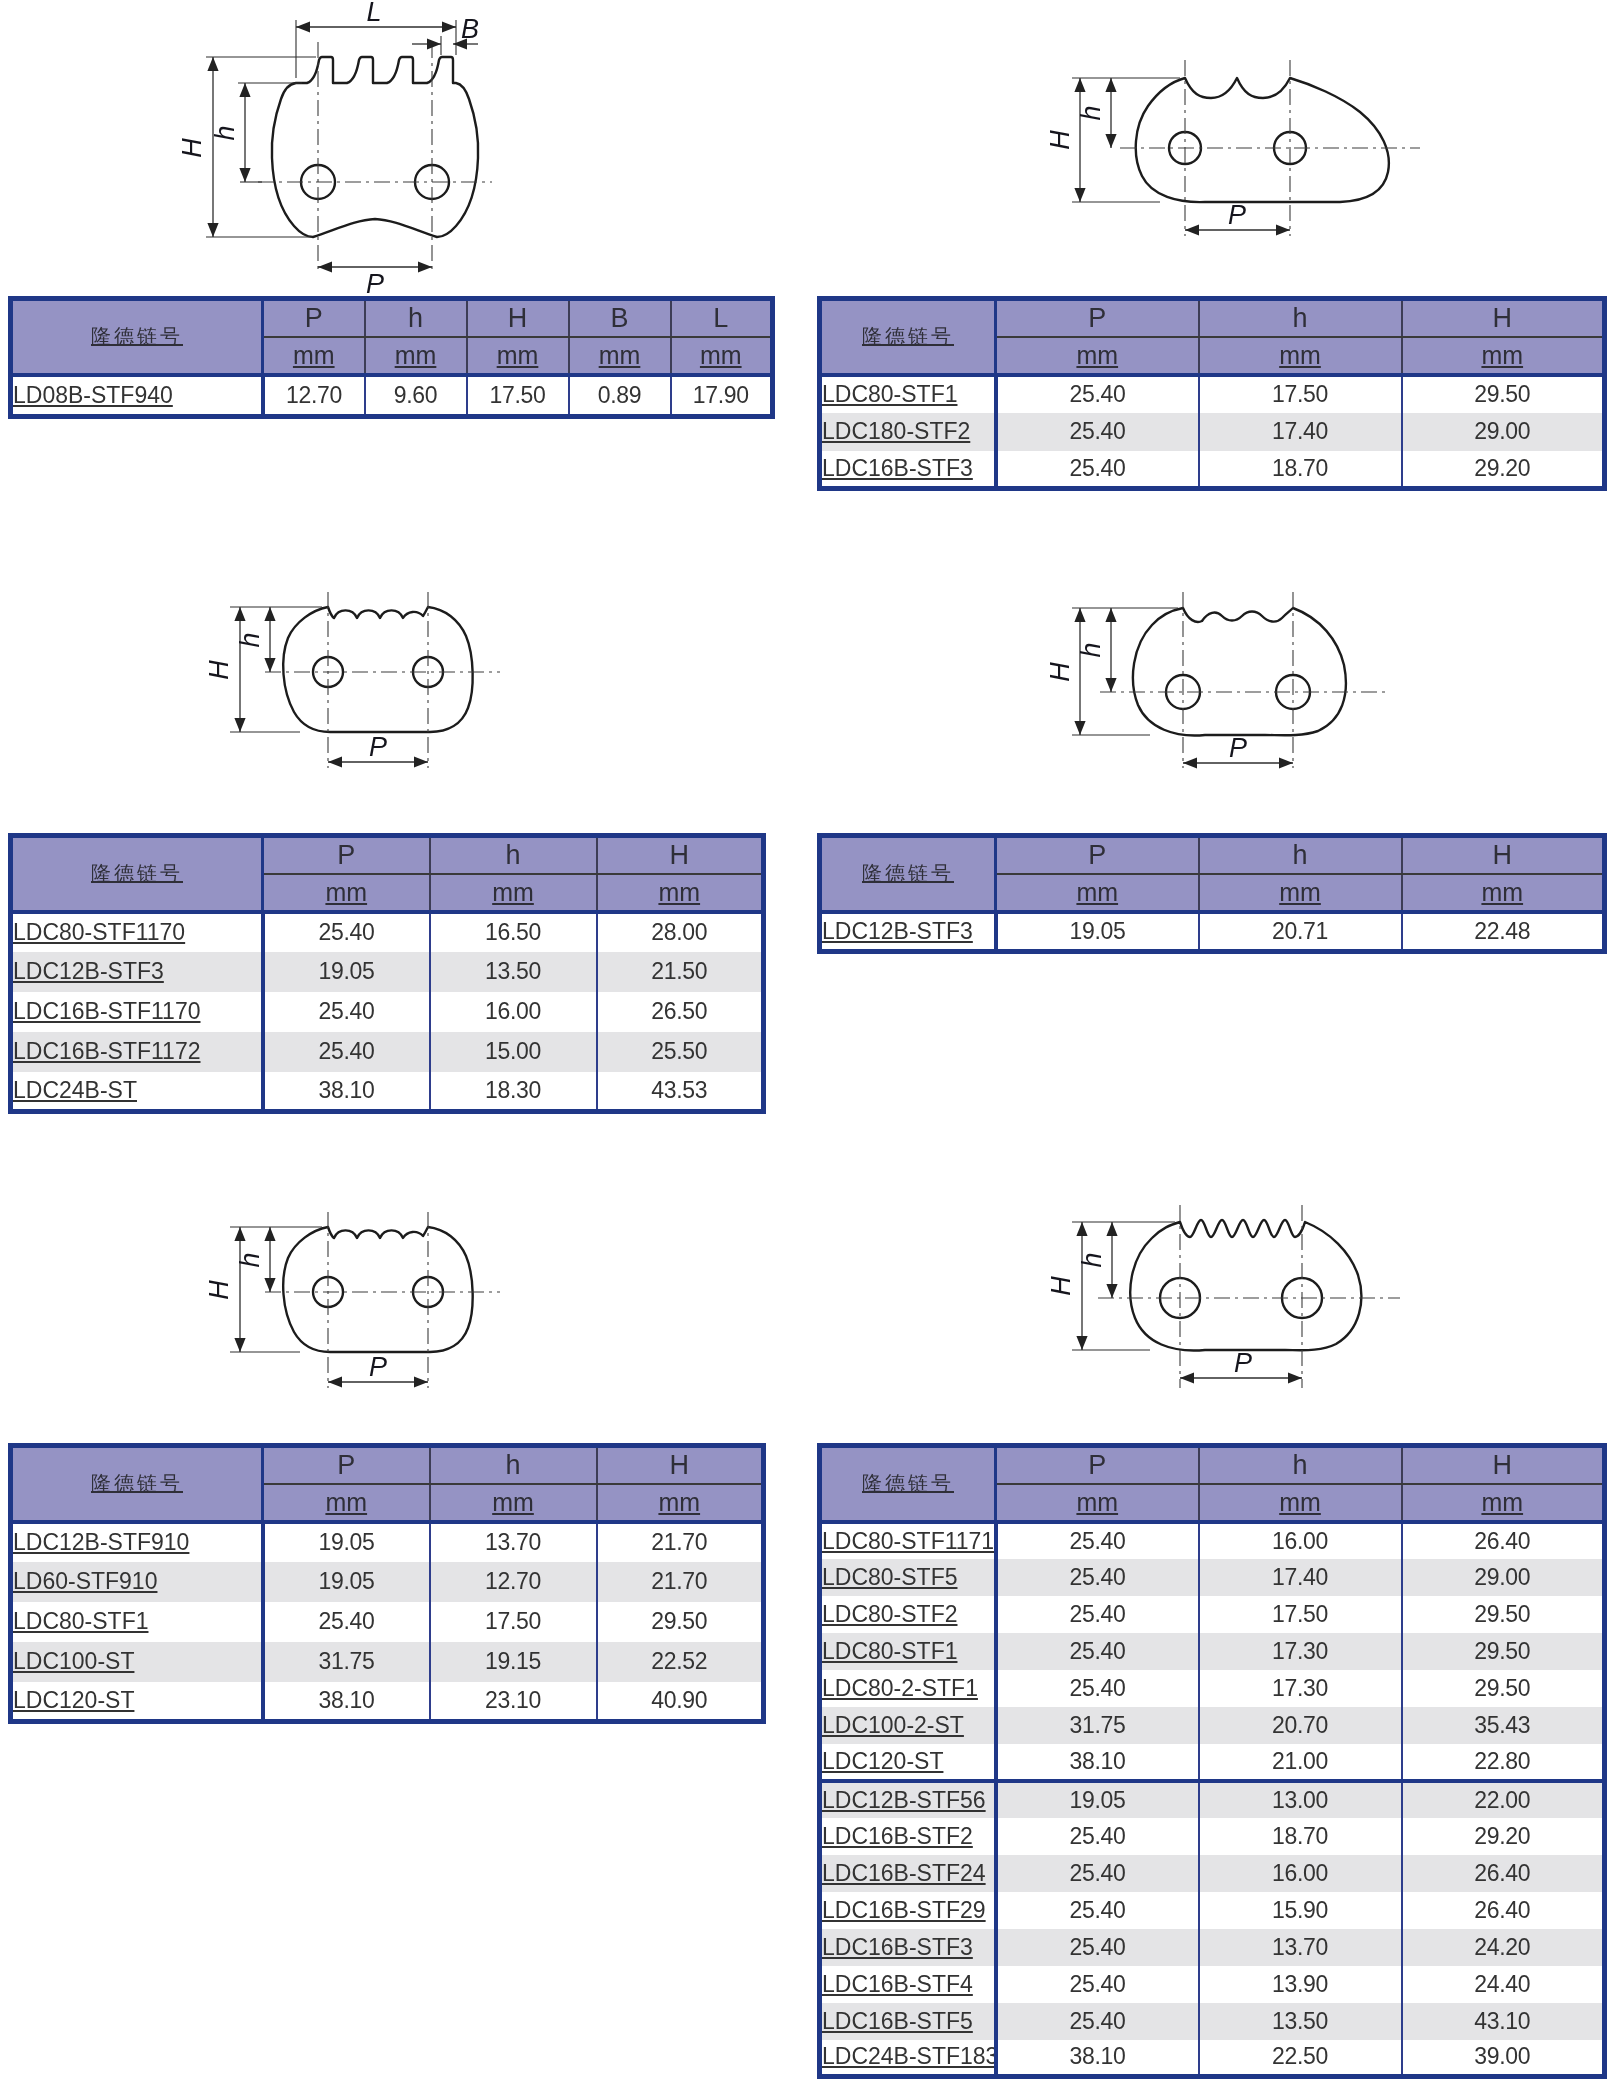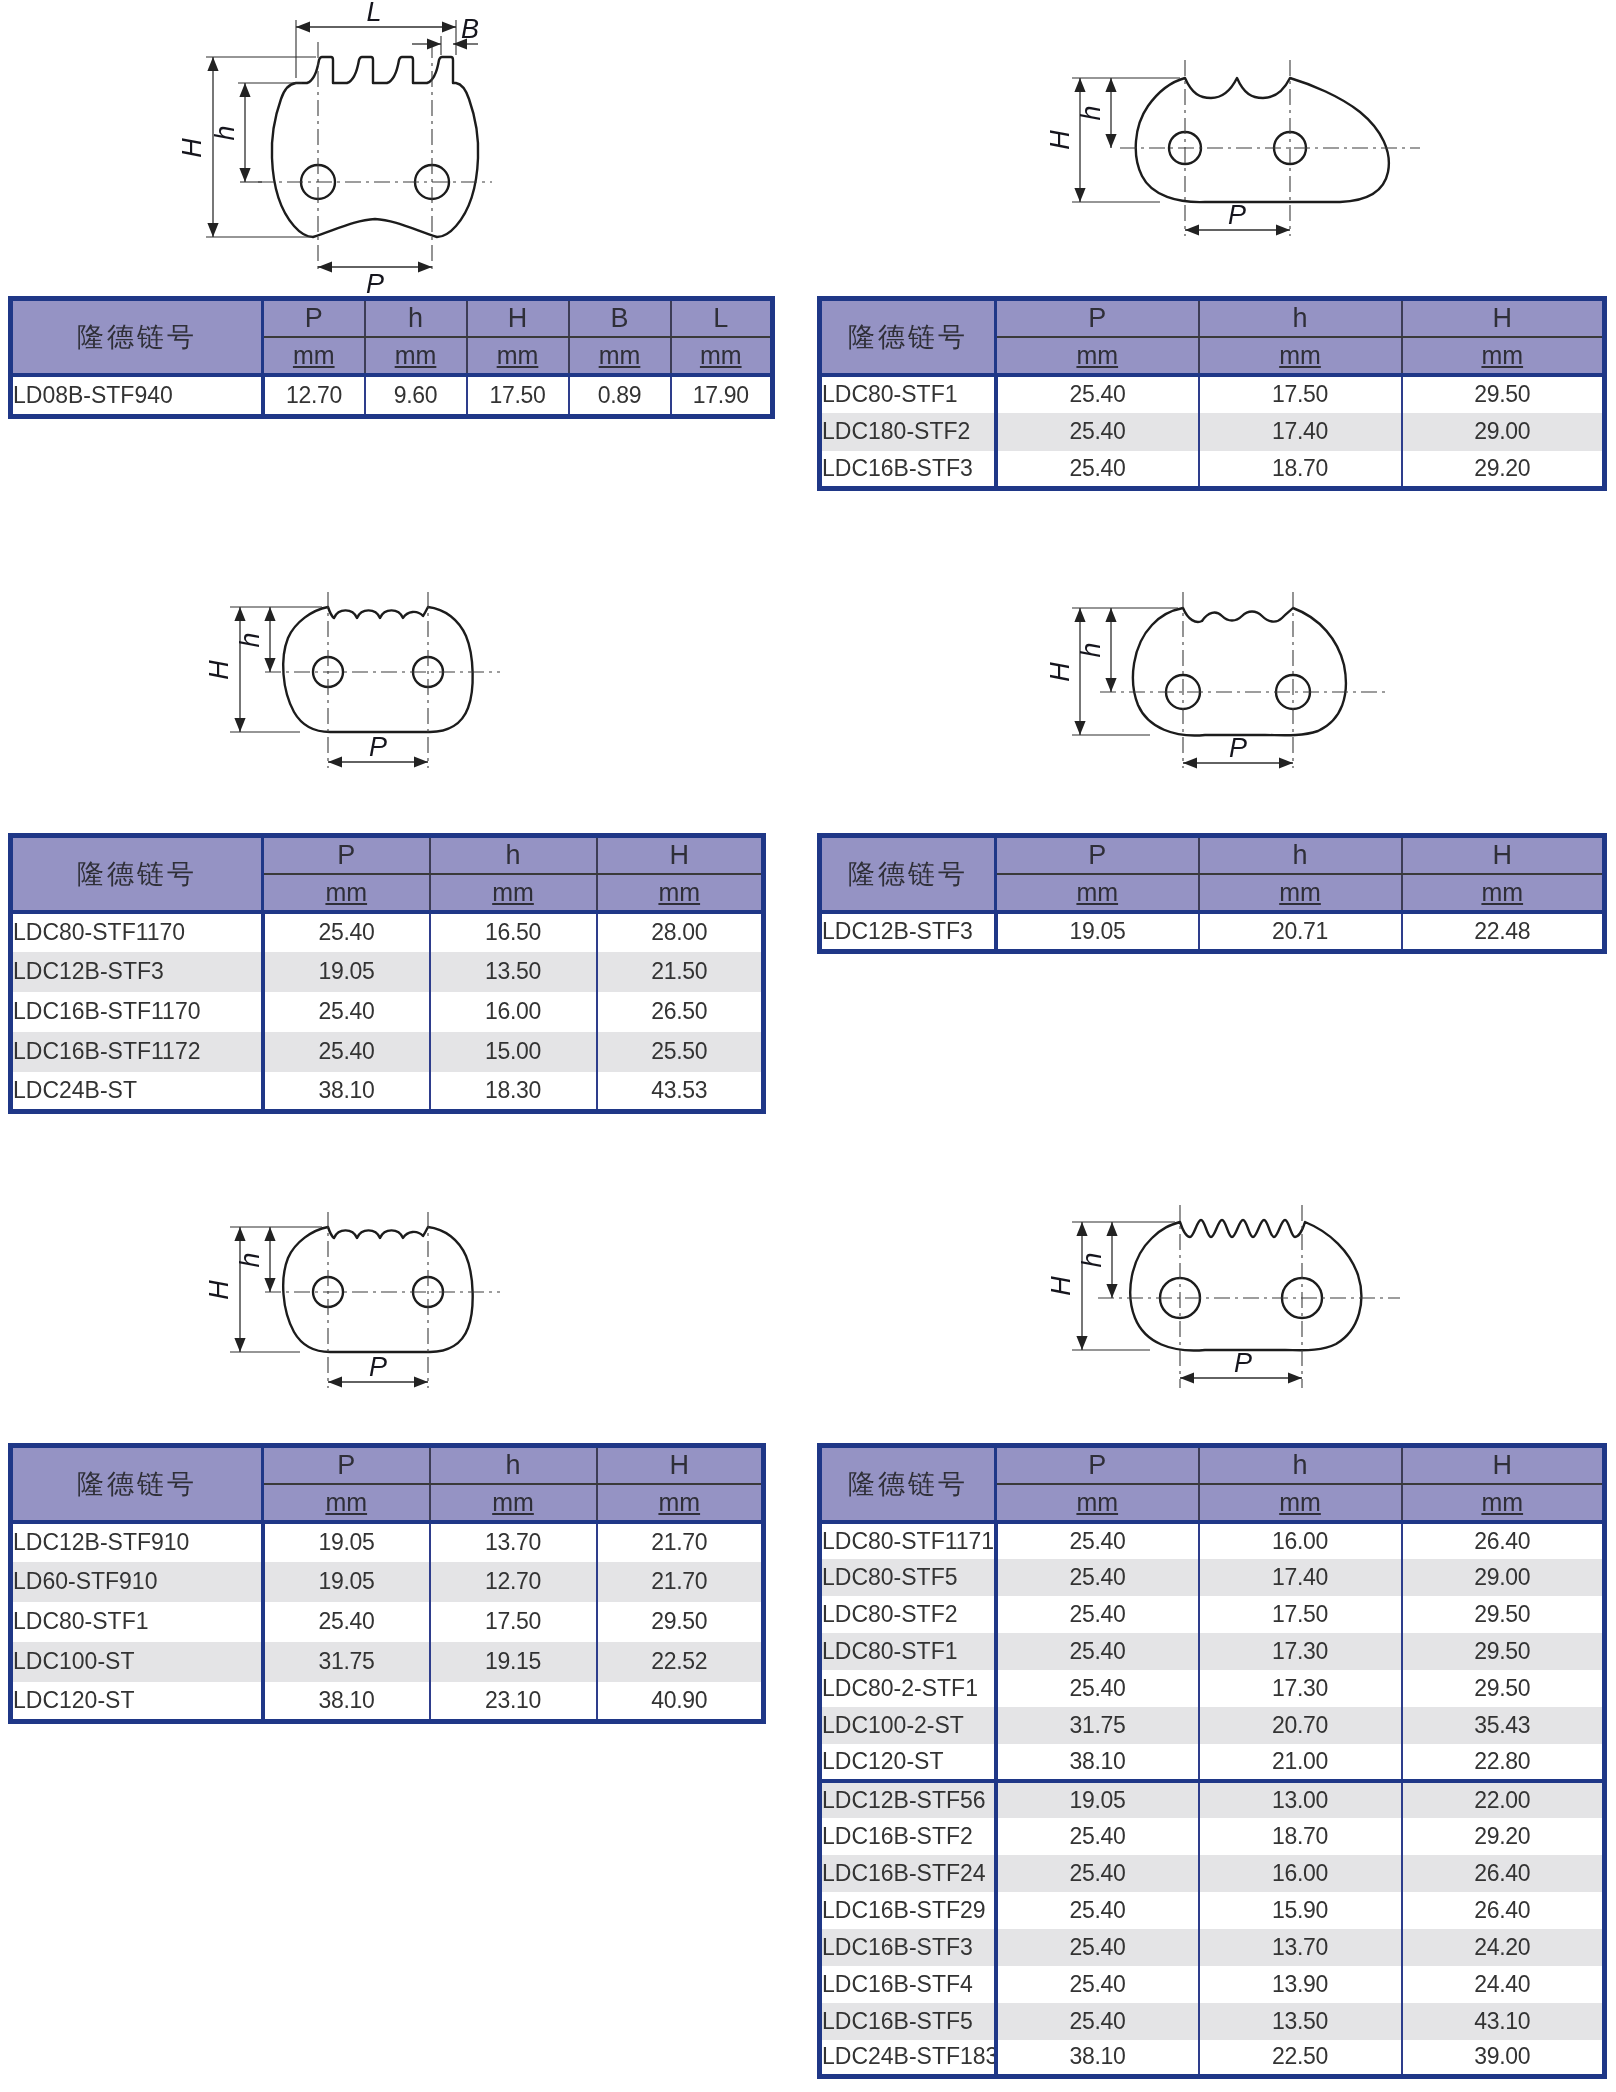--- a/index.html
+++ b/index.html
@@ -17,26 +17,26 @@
   svg.dwg .hole{fill:none;stroke:#1c1c1c;stroke-width:2.4;}
   svg.dwg .cl{fill:none;stroke:#3c3c3c;stroke-width:1.1;stroke-dasharray:16 5 3 5;}
   svg.dwg .ext{stroke:#2e2e2e;stroke-width:1.1;}
   svg.dwg .dim{stroke:#2e2e2e;stroke-width:1.3;fill:none;}
   svg.dwg text.dl{font-family:"Liberation Sans",sans-serif;font-style:italic;font-size:27px;fill:#15151d;text-anchor:middle;}
   table.spec{position:absolute;border-collapse:collapse;table-layout:fixed;
              border:5px solid var(--blue);background:#fff;}
   table.spec th,table.spec td{padding:0;margin:0;overflow:hidden;white-space:nowrap;}
   table.spec thead tr{height:38px;}
   table.spec thead th{background:var(--purple);font-weight:normal;color:#2f2f38;}
-  th.h-name{font-size:27px;letter-spacing:3px;border-bottom:4px solid var(--blue);}
+  th.h-name{font-size:20px;letter-spacing:3px;border-bottom:4px solid var(--blue);text-decoration:underline;}
   th.h-dim{font-size:27px;border-left:2px solid var(--hline);border-bottom:2px solid #3a3a3a;}
   th.h-unit{font-size:25px;border-left:2px solid var(--hline);border-bottom:4px solid var(--blue);text-decoration:underline;}
   th.fc{border-left:3px solid var(--blue);}
   table.spec tbody td{font-size:23px;color:var(--txt);}
-  td.c-name{text-align:left;padding-left:9px;}
+  td.c-name{text-align:left;padding-left:9px;text-decoration:underline;}
   td.c-val{text-align:center;border-left:2px solid #2e3d8c;letter-spacing:-0.3px;}
   td.fc{border-left:4px solid var(--blue);}
   tbody tr:nth-child(even) td{background:var(--alt);}
   tbody.grp2 tr:nth-child(odd) td{background:var(--alt);}
   tbody.grp2 tr:nth-child(even) td{background:#ffffff;}
   tbody.grp2 tr:first-child td{border-top:4px solid var(--blue);}
   .t1 tbody tr{height:42px;}
   .t2 tbody tr{height:38px;}
   .t3 tbody tr,.t4 tbody tr,.t5 tbody tr{height:40px;}
   .t6 tbody tr{height:37px;}

